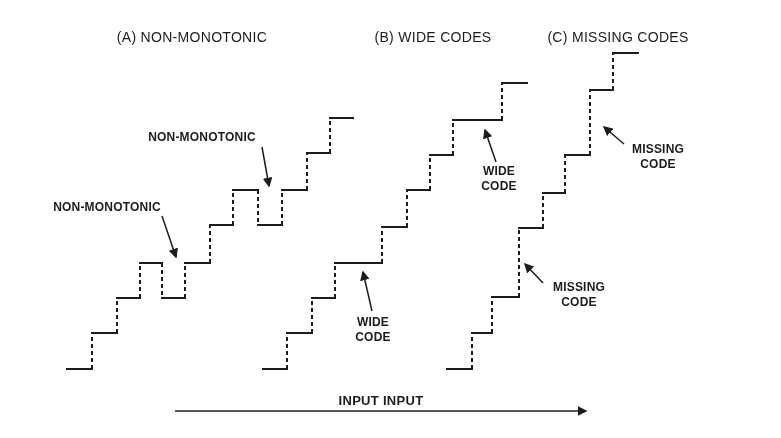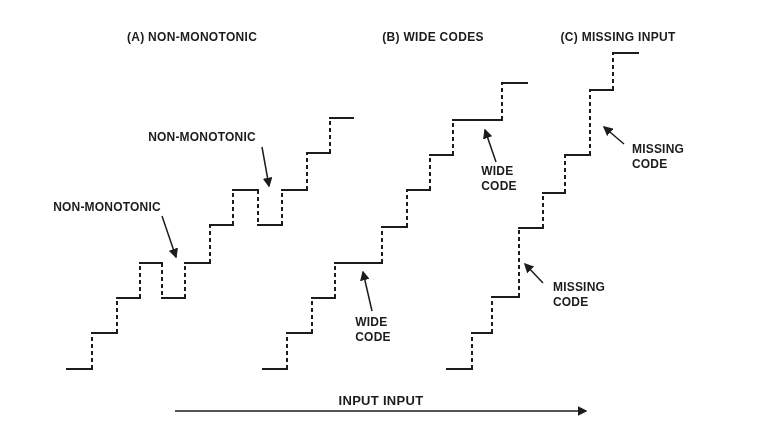--- a/index.html
+++ b/index.html
@@ -7,27 +7,27 @@
     position:relative;
     width:781px;height:438px;
     background:var(--paper,#ffffff);
     overflow:hidden;
     font-family:"Liberation Sans",sans-serif;
     color:var(--ink,#1c1c1c);
   }
   .fig-svg{position:absolute;left:0;top:0;}
   .title{
     position:absolute;transform:translateX(-50%);
-    font-weight:700;font-size:12px;line-height:15px;
+    font-weight:400;font-size:14px;line-height:15px;
     letter-spacing:.3px;white-space:nowrap;
   }
   .ann{
     position:absolute;transform:translateX(-50%);
     font-weight:700;font-size:12px;line-height:15px;
-    text-align:left;letter-spacing:.2px;white-space:nowrap;
+    text-align:center;letter-spacing:.2px;white-space:nowrap;
   }
   .axis-label{
     position:absolute;transform:translateX(-50%);
     font-weight:700;font-size:13px;line-height:15px;
     letter-spacing:.3px;white-space:nowrap;
   }
 </style>
 </head>
 <body>
 
@@ -104,21 +104,21 @@
       <line x1="162" y1="216" x2="176" y2="257" stroke="#1c1c1c" stroke-width="1.5" marker-end="url(#arrowhead)"></line>
       <line x1="496" y1="162" x2="485" y2="130" stroke="#1c1c1c" stroke-width="1.5" marker-end="url(#arrowhead)"></line>
       <line x1="372" y1="311" x2="363" y2="272" stroke="#1c1c1c" stroke-width="1.5" marker-end="url(#arrowhead)"></line>
       <line x1="624" y1="144" x2="604" y2="127" stroke="#1c1c1c" stroke-width="1.5" marker-end="url(#arrowhead)"></line>
       <line x1="543" y1="283" x2="525" y2="264" stroke="#1c1c1c" stroke-width="1.5" marker-end="url(#arrowhead)"></line>
       <line x1="175" y1="411" x2="586" y2="411" stroke="#1c1c1c" stroke-width="1.5" marker-end="url(#arrowhead)"></line>
     </svg>
 
   <div class="title" style="left:192px;top:30px">(A) NON-MONOTONIC</div>
   <div class="title" style="left:433px;top:30px">(B) WIDE CODES</div>
-  <div class="title" style="left:618px;top:30px">(C) MISSING INPUT</div>
+  <div class="title" style="left:618px;top:30px">(C) MISSING CODES</div>
 
   <div class="ann" style="left:202px;top:130px">
     <div>NON-MONOTONIC</div>
   </div>
 
   <div class="ann" style="left:107px;top:200px">
     <div>NON-MONOTONIC</div>
   </div>
 
   <div class="ann" style="left:499px;top:164px">

